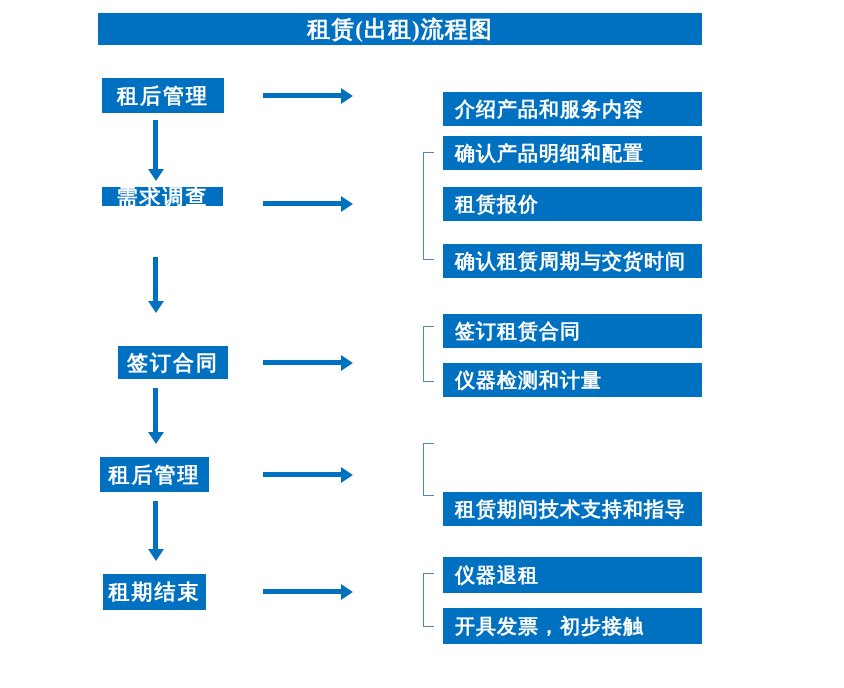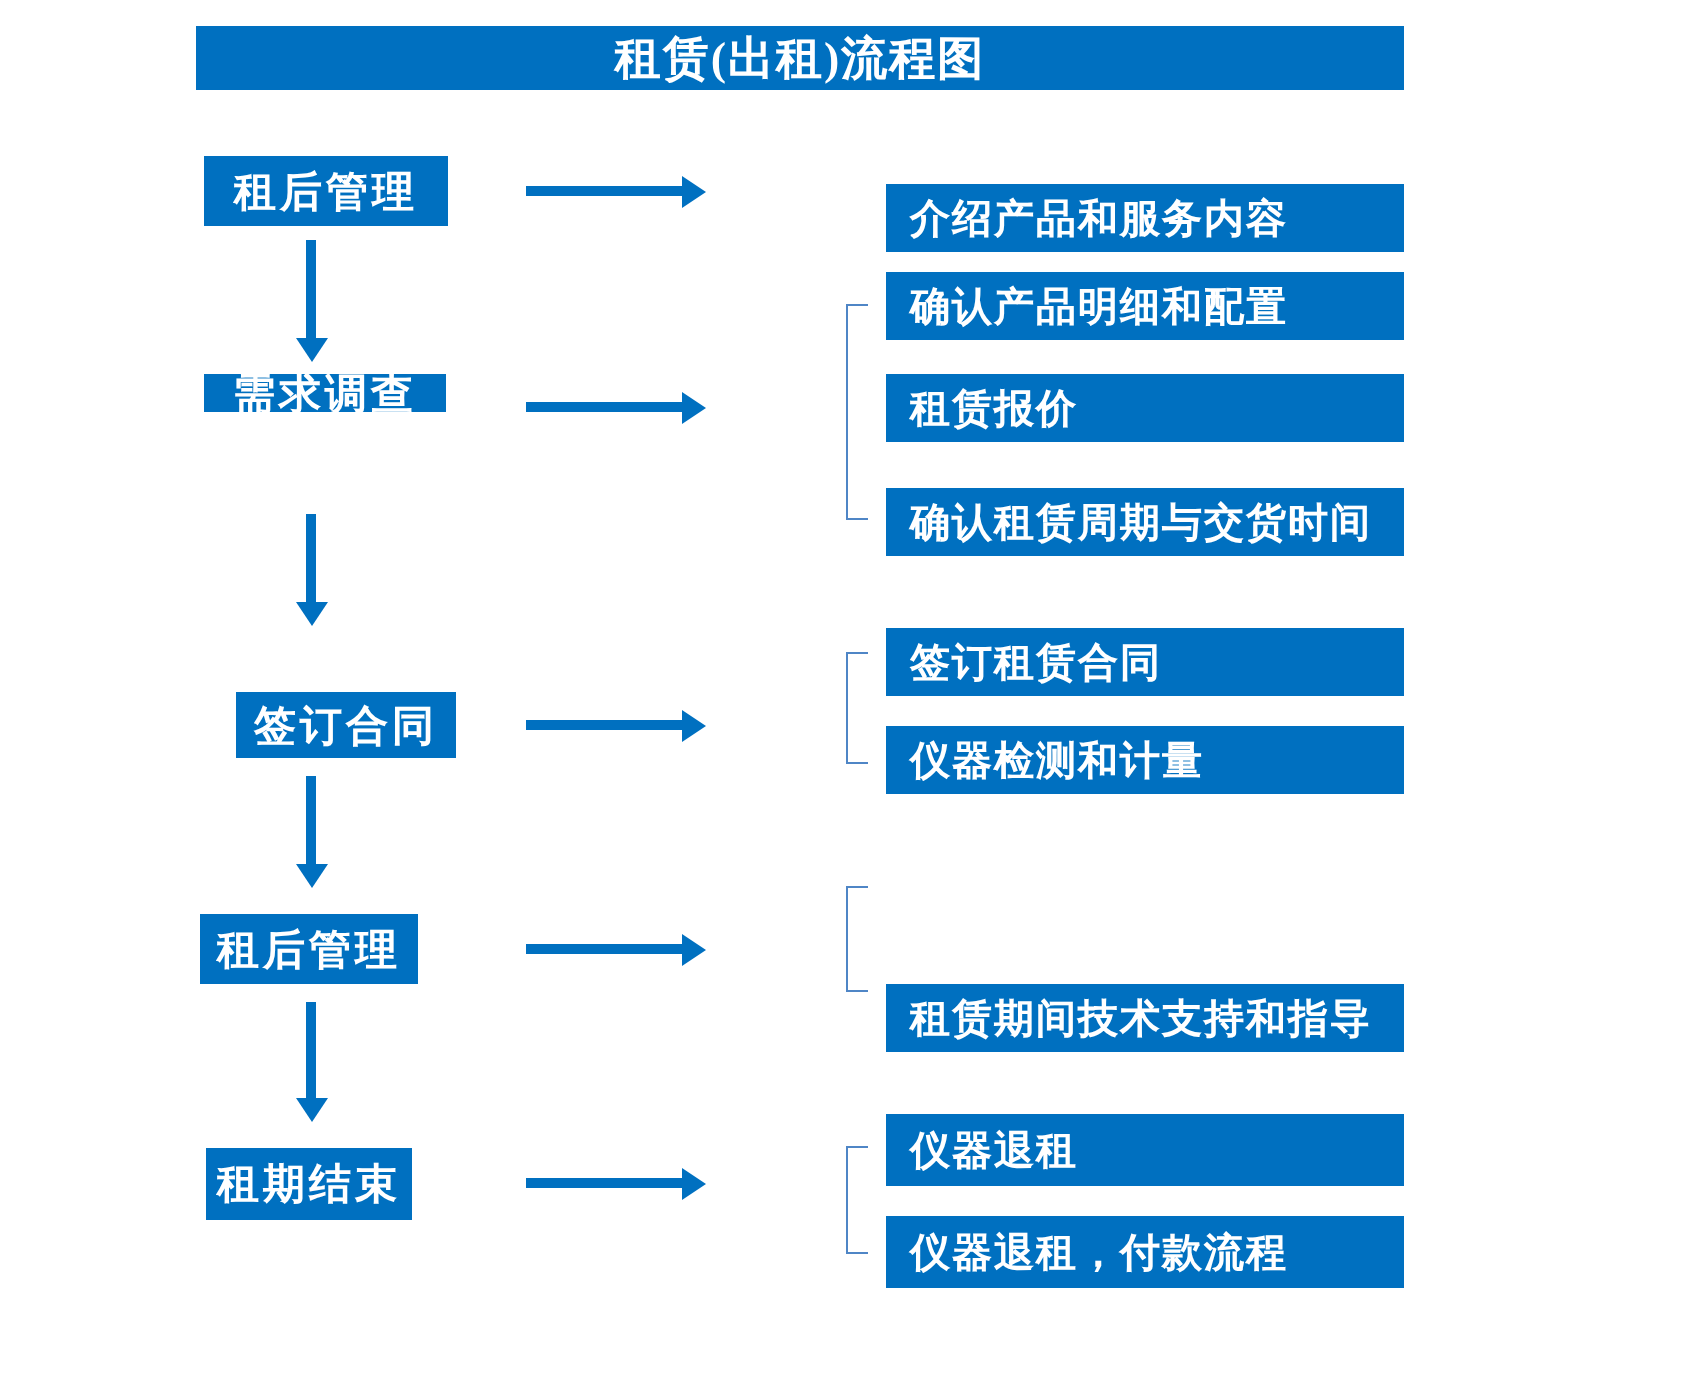--- a/index.html
+++ b/index.html
@@ -147,15 +147,15 @@
   <div class="out-box" style="top:136px;">确认产品明细和配置</div>
   <div class="out-box" style="top:187px;">租赁报价</div>
   <div class="out-box" style="top:244px;">确认租赁周期与交货时间</div>
 
   <div class="out-box" style="top:314px;">签订租赁合同</div>
   <div class="out-box" style="top:363px;">仪器检测和计量</div>
 
   <div class="out-box" style="top:492px;padding-left:12px;">租赁期间技术支持和指导</div>
 
   <div class="out-box" style="top:557px; height:36px;">仪器退租</div>
-  <div class="out-box" style="top:608px; height:36px;">仪器退租，付款流程</div>
+  <div class="out-box" style="top:608px; height:36px;">开具发票，初步接触</div>
 
 </div>
 
 </body></html>

